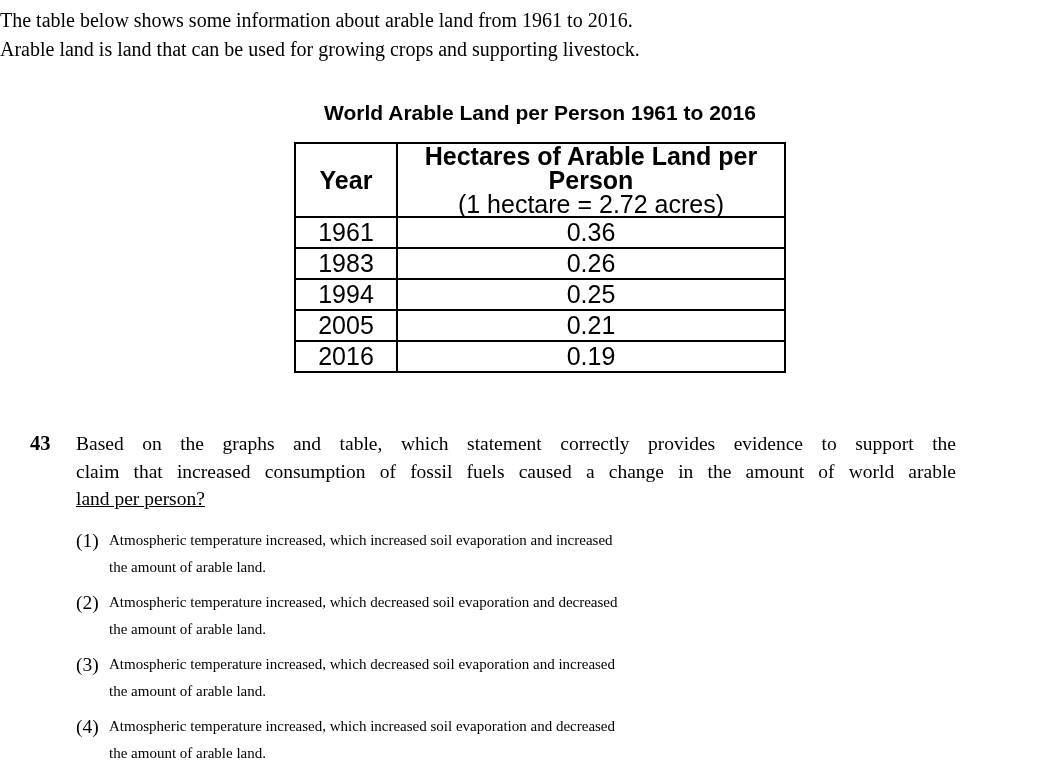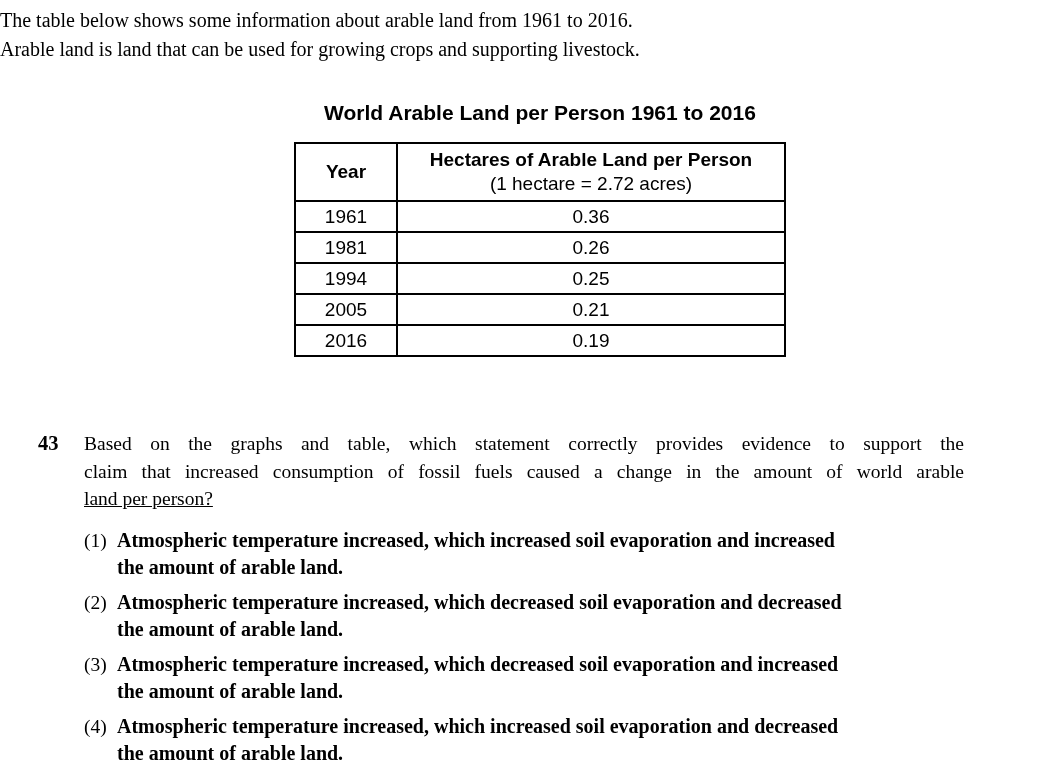--- a/index.html
+++ b/index.html
@@ -40,41 +40,41 @@
     font-weight: bold;
     font-size: 21px;
     text-align: center;
     white-space: nowrap;
   }
   table.data {
     border-collapse: collapse;
     width: 100%;
     margin-top: 17px;
     font-family: "Liberation Sans", sans-serif;
-    font-size: 19px;
+    font-size: 25px;
     table-layout: fixed;
   }
   table.data th, table.data td {
     border: 2px solid #000000;
     text-align: center;
     vertical-align: middle;
     padding: 0;
   }
   th.year-col { width: 100px; }
   thead th { height: 56px; }
   .hdr-main { font-weight: bold; display: block; line-height: 24px; }
   .hdr-sub  { font-weight: normal; display: block; line-height: 24px; }
   th.year-head { font-weight: bold; }
   tbody td { height: 29px; font-weight: normal; }
 
   
   .question {
     position: absolute;
     top: 430px;
-    left: 38px;
+    left: 30px;
     display: flex;
   }
   .q-num {
     flex: none;
     width: 46px;
     font-weight: bold;
     font-size: 20.5px;
     line-height: 27.5px;
   }
   .q-body { width: 880px; }
@@ -95,23 +95,22 @@
     display: flex;
     margin-bottom: 8px;
   }
   .opt-marker {
     flex: none;
     width: 33px;
     font-size: 19.5px;
     line-height: 27px;
   }
   .opt-text {
-    font-size: 20px;
+    font-size: 15px;
     line-height: 27px;
-    font-weight: bold;
   }
   .opt-line { white-space: nowrap; }
 </style>
 </head>
 <body>
 
 <div class="intro">
   <div>The table below shows some information about arable land from 1961 to 2016.</div>
   <div>Arable land is land that can be used for growing crops and supporting livestock.</div>
 </div>
@@ -127,21 +126,21 @@
           <span class="hdr-sub">(1 hectare = 2.72 acres)</span>
         </th>
       </tr>
     </thead>
     <tbody>
       <tr>
         <td>1961</td>
         <td>0.36</td>
       </tr>
       <tr>
-        <td>1981</td>
+        <td>1983</td>
         <td>0.26</td>
       </tr>
       <tr>
         <td>1994</td>
         <td>0.25</td>
       </tr>
       <tr>
         <td>2005</td>
         <td>0.21</td>
       </tr>

